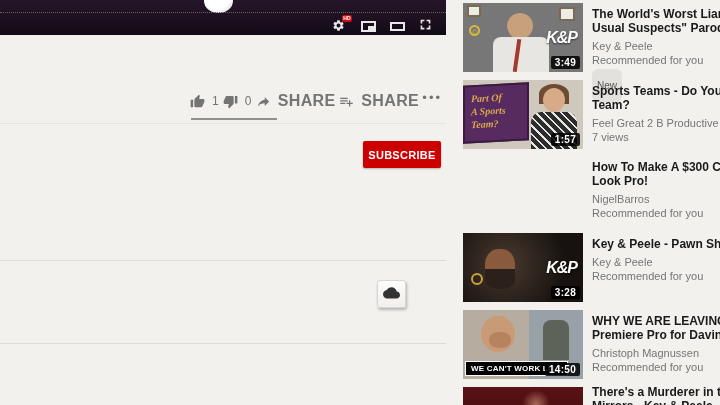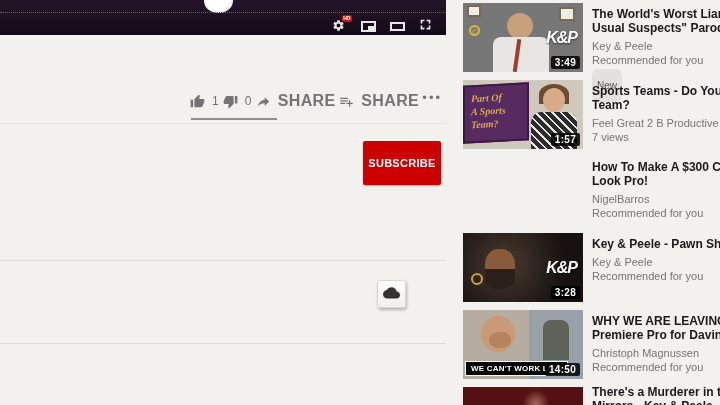--- a/index.html
+++ b/index.html
@@ -50,21 +50,21 @@
   .tb-item svg { display:block; }
   .tb-count { font-size:12px; color:#747474; }
   .tb-label { font-size:16px; font-weight:bold; letter-spacing:.4px; color:#747474; }
   .sp1{width:20px;} .sp2{width:22px;} .sp3{width:18px;} .sp4{width:16px;}
   .more-dots { font-size:13px; letter-spacing:2px; color:#747474; line-height:0; padding-bottom:6px; }
 
   .rating-bar { position:absolute; left:191px; top:118px; width:86px; height:2px; background:#8f8f8f; }
   .divider { position:absolute; left:0; width:446px; height:1px; background:#dedcd9; }
 
   .subscribe-btn {
-    position:absolute; left:363px; top:141px; width:78px; height:44px;
+    position:absolute; left:363px; top:141px; width:78px; height:27px;
     background:#cc0000; color:#fdfdfd; border:none; border-radius:2px;
     font-family:"Liberation Sans", sans-serif;
     font-size:11px; font-weight:bold; letter-spacing:.3px;
     box-shadow:0 1px 2px rgba(0,0,0,.25); cursor:pointer;
   }
 
   .cloud-btn {
     position:absolute; left:377px; top:280px; width:29px; height:28px;
     background:linear-gradient(180deg,#fdfdfc,#f0efed);
     border:1px solid #d8d6d3; border-radius:3px;

